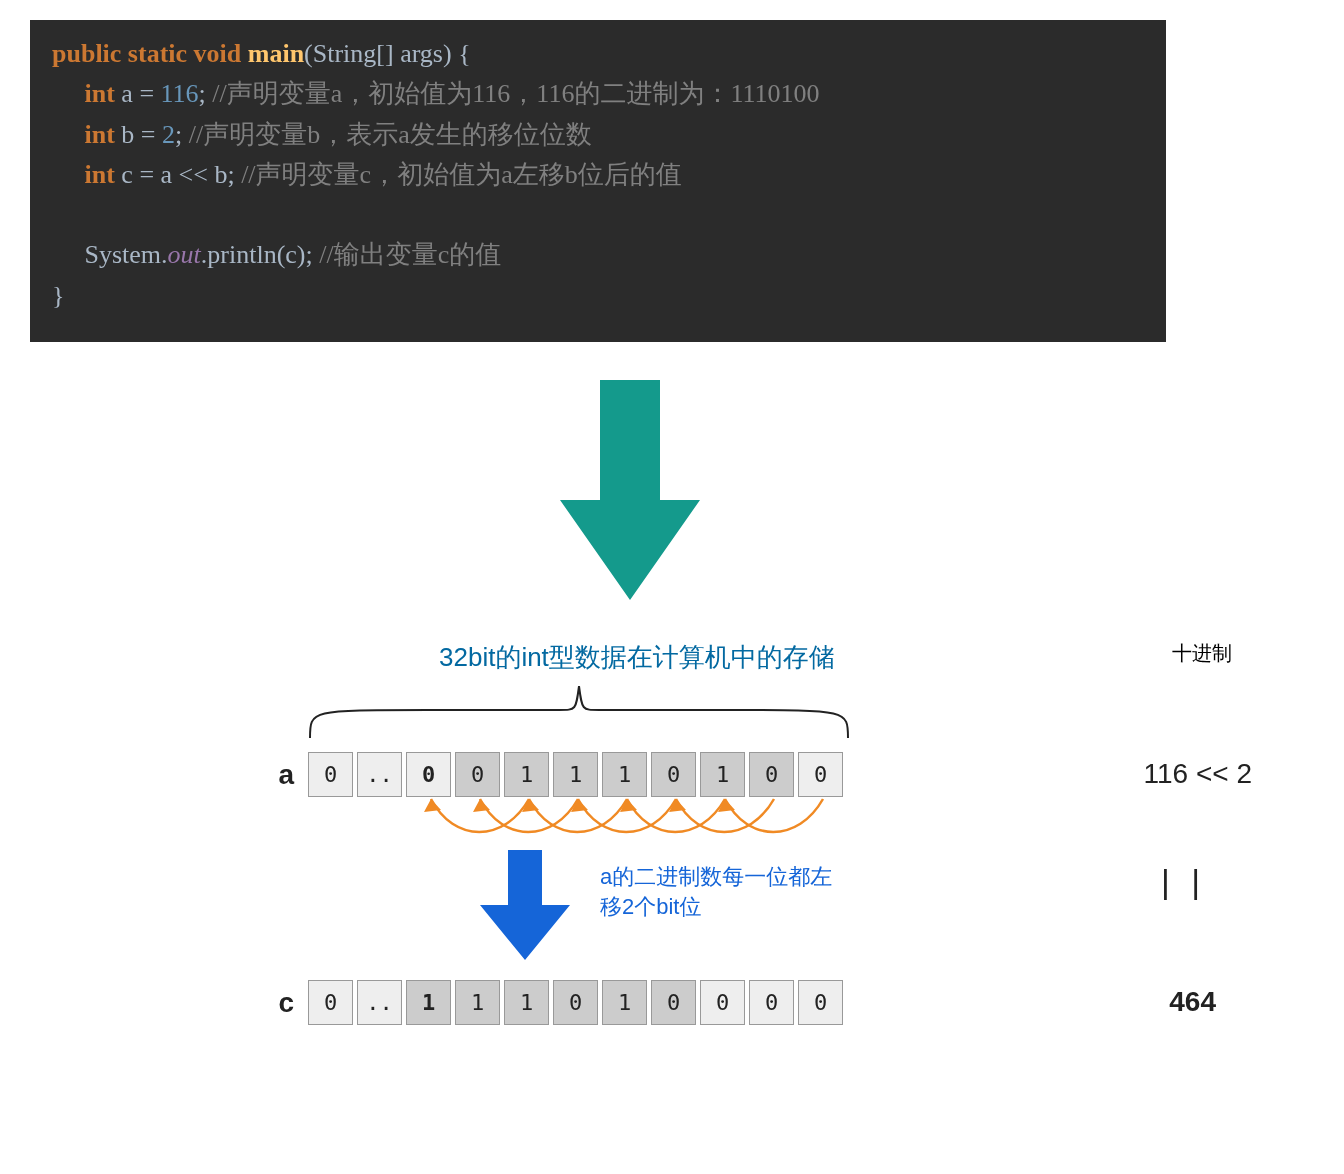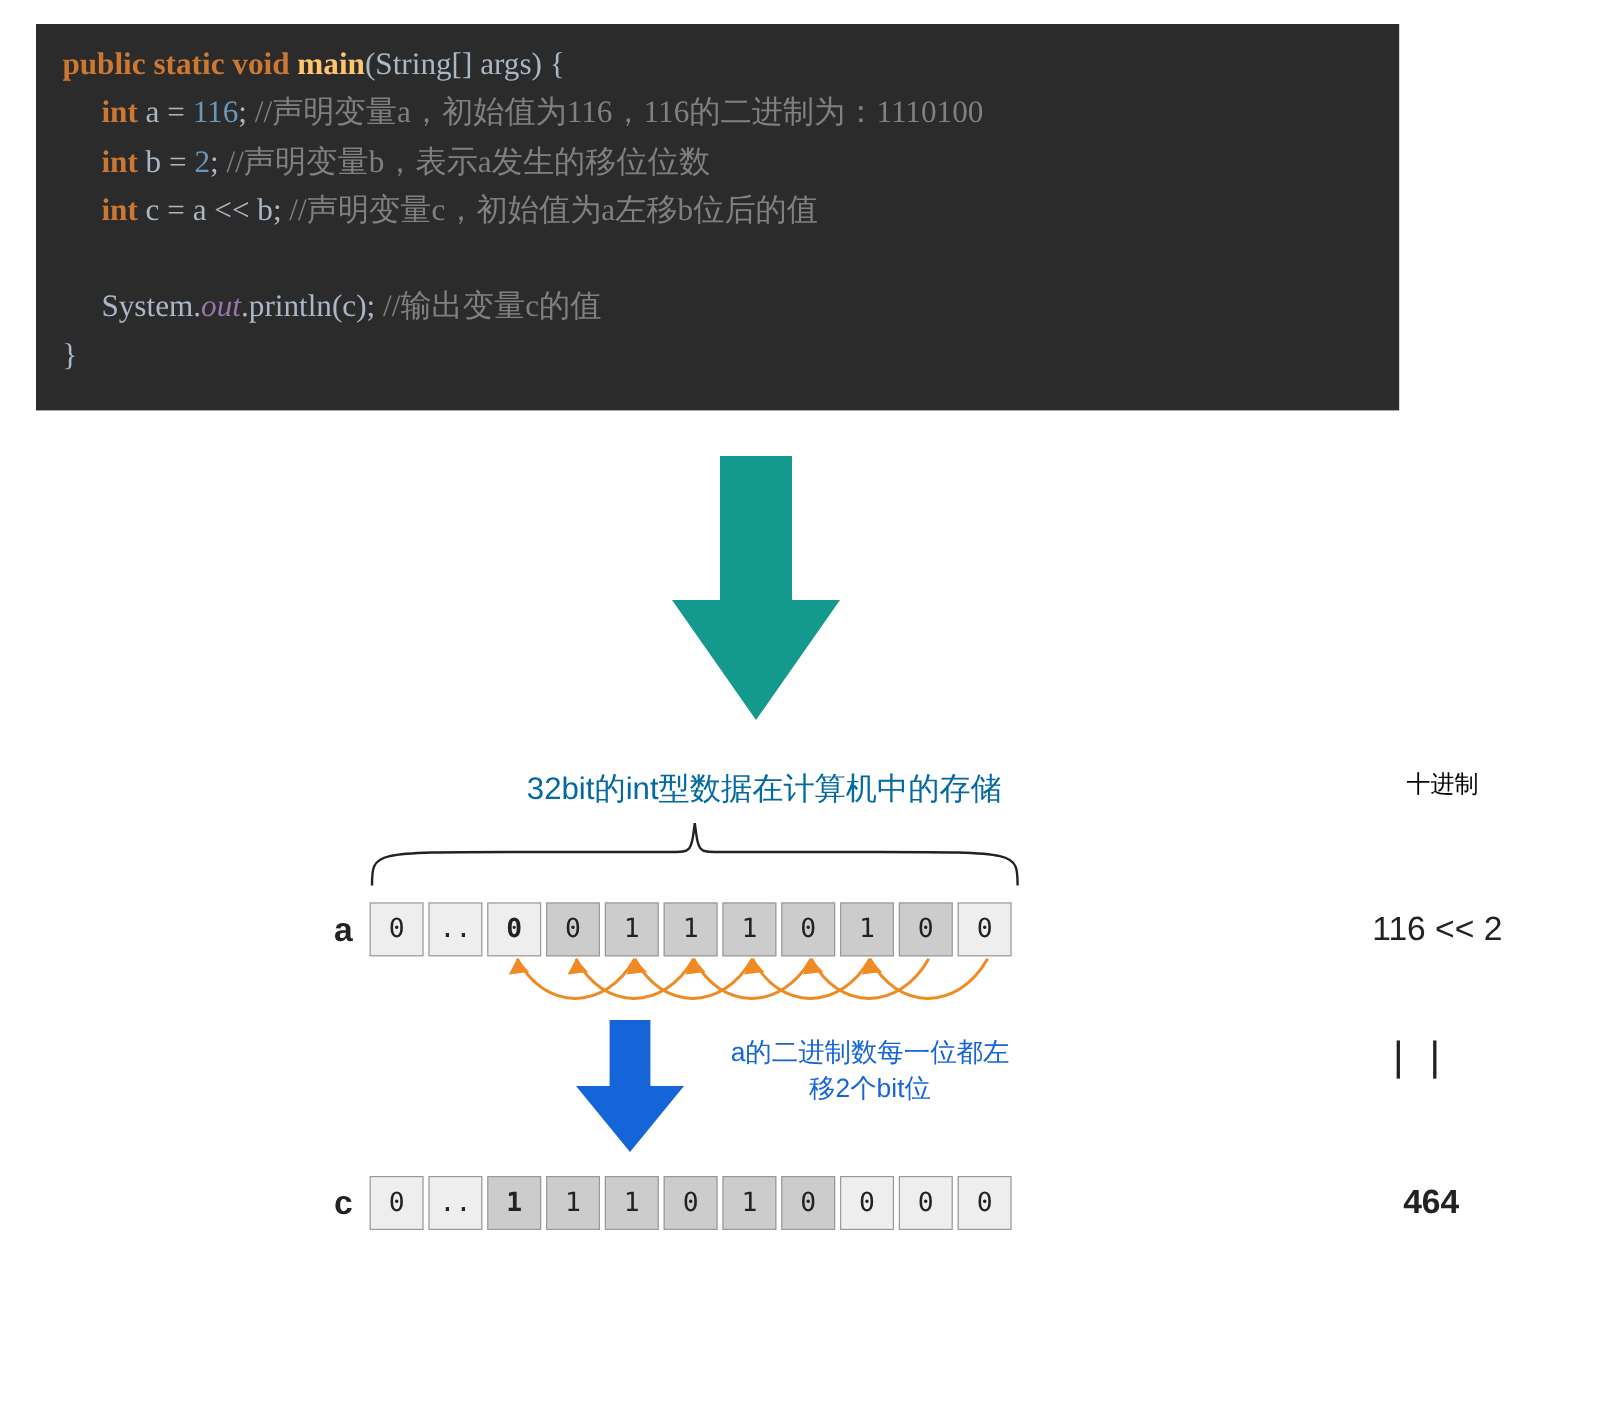--- a/index.html
+++ b/index.html
@@ -114,21 +114,20 @@
     top: 210px;
   }
   .shift-note {
     position: absolute;
     left: 600px;
     top: 222px;
     font-size: 22px;
     color: #1565d8;
     font-weight: 500;
     line-height: 1.35;
-    text-align: center;
     width: 250px;
   }
   .vbar {
     position: absolute;
     right: 138px;
     top: 222px;
     font-size: 34px;
     color: #222;
     letter-spacing: 6px;
   }

